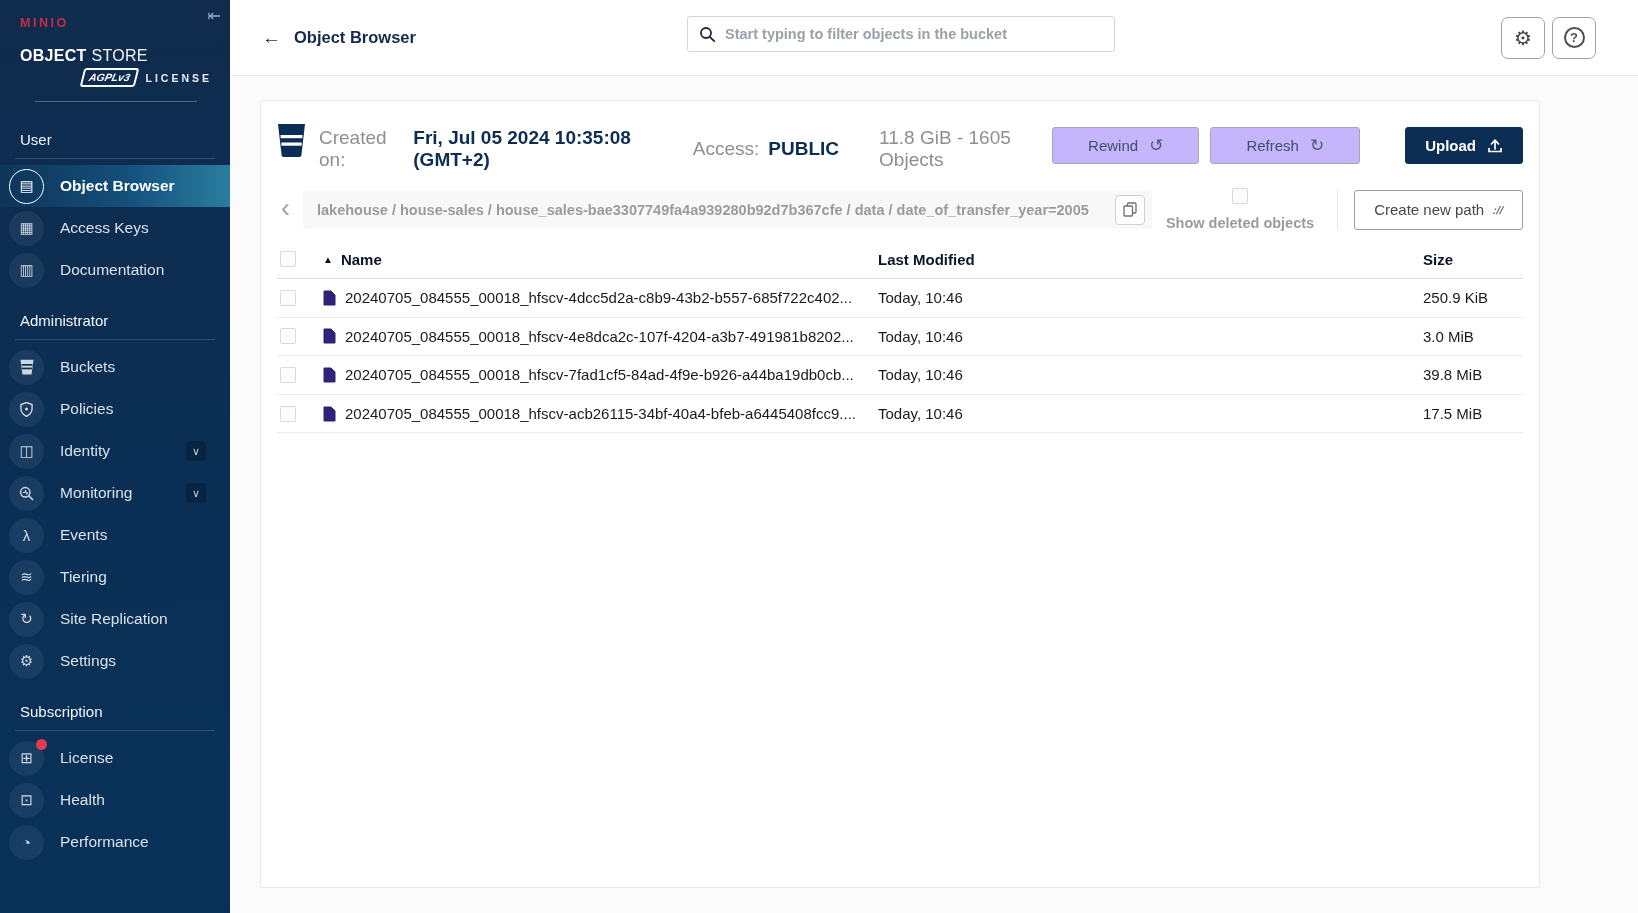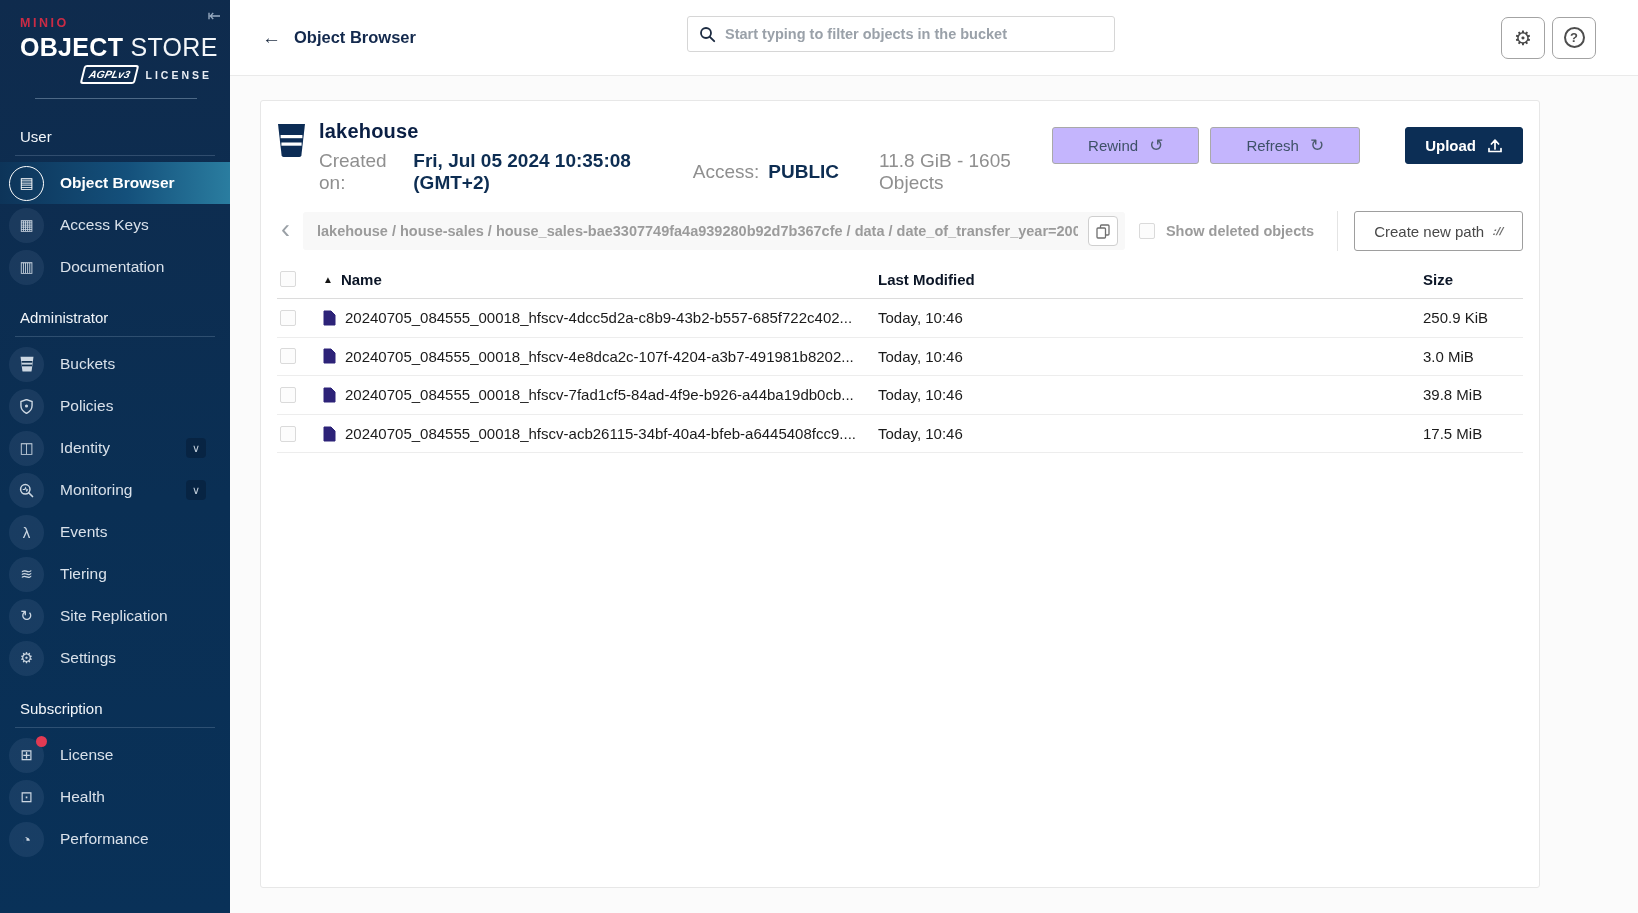--- a/index.html
+++ b/index.html
@@ -13,21 +13,21 @@
 
   
   .sidebar {
     position:absolute; left:0; top:0; width:230px; height:913px;
     background:linear-gradient(178deg,#0f2b4d 0%, #0a2f54 55%, #093158 100%);
     color:#dce4ec;
   }
   .collapse { position:absolute; top:6px; right:9px; color:#96a9bf; font-size:16px; cursor:pointer; }
   .logo { padding:16px 18px 8px 20px; }
   .brand { color:#cb2b45; font-weight:700; letter-spacing:2.5px; font-size:12.5px; }
-  .product { font-size:25px; color:#fff; margin-top:3px; white-space:nowrap; letter-spacing:.3px; }
+  .product { font-size:16px; color:#fff; margin-top:17px; white-space:nowrap; letter-spacing:.3px; }
   .product .pbold { font-weight:700; }
   .product .plight { font-weight:300; color:#f3f6f9; }
   .license-row { display:flex; justify-content:flex-end; align-items:center; gap:9px; margin-top:3px; }
   .agpl-badge { border:2px solid #fff; border-radius:3px; transform:skewX(-14deg); font-style:italic; font-weight:800; font-size:10.5px; padding:0 5px; color:#fff; line-height:15px; }
   .license-label { font-size:10.5px; letter-spacing:3px; color:#e9eef4; font-weight:600; }
   .logo-div { border-bottom:1px solid rgba(140,165,190,.5); margin:14px 15px 0; }
 
   .sec-h { color:#f2f6fa; font-size:15px; padding:21px 20px 10px; }
   .sec-div { border-bottom:1px solid rgba(140,165,190,.28); margin:0 15px 6px; }
   .item { height:42px; display:flex; align-items:center; padding-left:9px; position:relative; cursor:pointer; }
@@ -80,21 +80,21 @@
   .btn .bicon { font-size:17px; color:#4b5a6e; }
   .btn.primary { background:#0c2e55; border-color:#0c2e55; color:#fff; font-weight:600; padding:0 19px;margin-left:34px; }
 
   .pathbar { display:flex; align-items:center; margin:5px 16px 0; gap:11px; }
   .pb-chev { color:#9aa0a6; font-size:27px; line-height:20px; padding:0 2px 4px 4px; cursor:pointer; }
   .pb-bar { flex:1; background:#f8f8f8; border-radius:3px; height:38px;
             display:flex; align-items:center; padding:0 7px 0 14px; gap:10px; min-width:0; }
   .pb-text { flex:1; color:#9b9b9b; font-weight:700; font-size:14.5px; white-space:nowrap; overflow:hidden; }
   .copy-btn { width:30px; height:30px; background:#fff; border:1px solid #cfcfcf; border-radius:4px;
               display:flex; align-items:center; justify-content:center; cursor:pointer; flex:none; }
-  .show-del { display:flex; align-items:center; gap:11px; padding:0 12px 0 3px; cursor:pointer; }
+  .show-del { display:flex; align-items:center; gap:11px; padding:0 12px 0 3px; cursor:pointer;flex-direction:column; }
   .cb { width:16px; height:16px; border:1px solid #dadada; border-radius:2px; background:#fcfcfc; flex:none; cursor:pointer; }
   .show-del .lbl { color:#9b9b9b; font-weight:700; font-size:14.5px; white-space:nowrap; }
   .vdiv { width:1px; height:40px; background:#e4e4e4; }
   .create-btn { height:40px; padding:0 19px; border:1px solid #9e9e9e; border-radius:3px; background:#fff;
                 color:#484848; font-size:15px; display:flex; align-items:center; gap:9px; cursor:pointer; margin-left:5px; }
   .path-glyph { font-size:11px; font-style:italic; color:#6e6e6e; font-weight:700; transform:skewX(-8deg); }
 
   .table { margin:9px 16px 0; }
   .thead { display:flex; align-items:center; height:39px; border-bottom:1px solid #dcdcdc;
            font-weight:700; font-size:15px; color:#0b1526; }
@@ -264,21 +264,20 @@
 
   <div class="card">
 
     <div class="card-head">
       <svg class="bucket-ic" width="29" height="35" viewBox="0 0 29 35">
           <path d="M1 1 H28 L24.4 32.3 Q24.2 34 22.5 34 H6.5 Q4.8 34 4.6 32.3 Z" fill="#0c2c55"></path>
           <rect x="3.6" y="12" width="21.8" height="3.2" fill="#fff"></rect>
           <rect x="4.4" y="19.5" width="20.2" height="3.2" fill="#fff"></rect>
         </svg>
       <div>
-        <div class="bh-title">lakehouse</div>
         <div class="bh-meta">
           <span class="m-label">Created on:</span>
           <span class="m-val">Fri, Jul 05 2024 10:35:08 (GMT+2)</span>
           <span class="m-gap"></span>
           <span class="m-label">Access:</span>
           <span class="m-val">PUBLIC</span>
           <span class="m-stats">11.8 GiB - 1605 Objects</span>
         </div>
       </div>
       <div class="head-actions">

